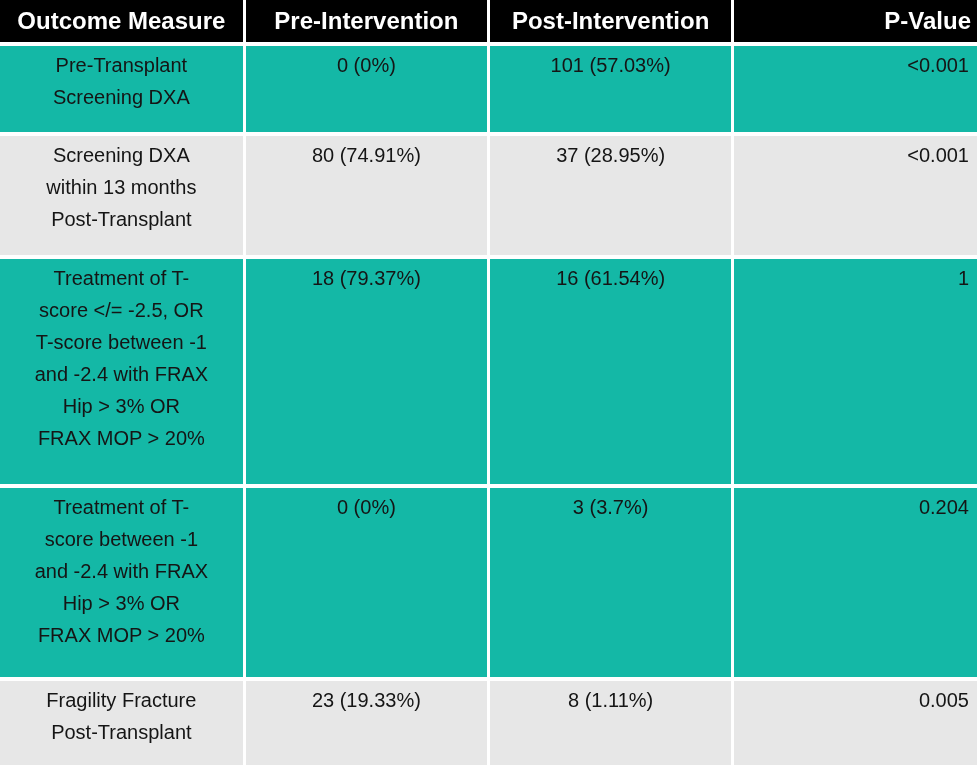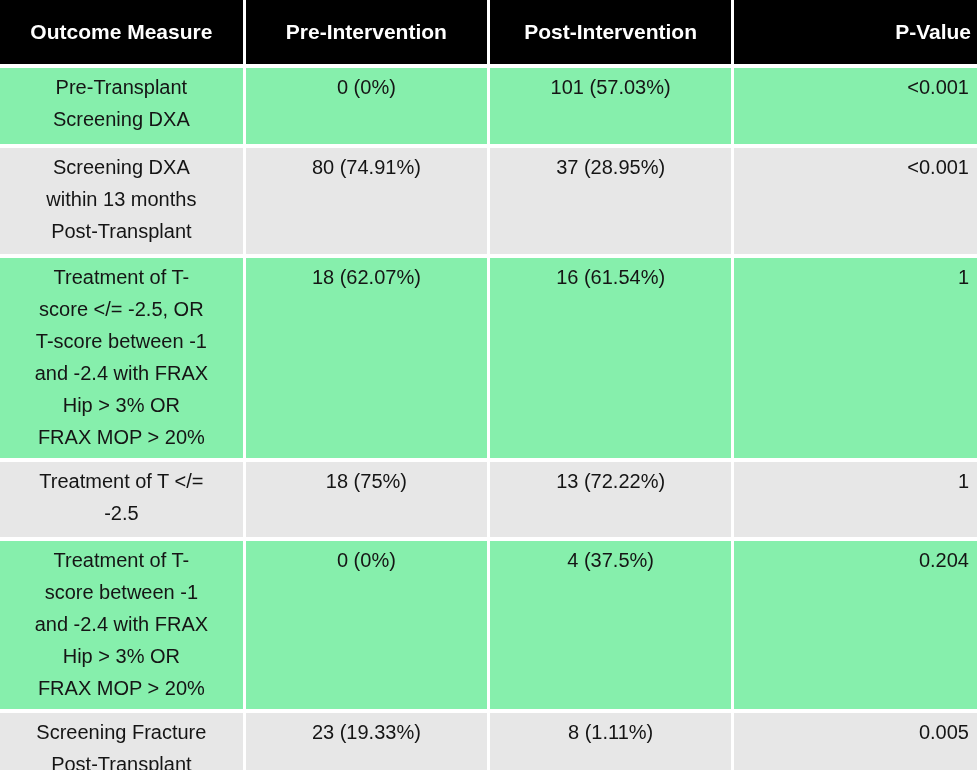--- a/index.html
+++ b/index.html
@@ -31,34 +31,34 @@
     color: #151515;
     padding: 3px 8px 0 8px;
     vertical-align: top;
     line-height: 32px;
     overflow: hidden;
   }
   table.results th {
     background: #000000;
     color: #ffffff;
     font-weight: bold;
-    font-size: 21px;
+    font-size: 24px;
     vertical-align: middle;
     line-height: 1.1;
-    padding: 11px 6px;
+    padding: 0 6px;
     border-top: none;
     height: 42px;
   }
   table.results th:first-child,
   table.results td:first-child { border-left: none; }
   table.results th:last-child,
   table.results td:last-child { border-right: none; text-align: right; }
   table.results tbody tr:last-child td { border-bottom: 5px solid #ffffff; }
 
-  tr.row-dark td  { background: #86efac; }
+  tr.row-dark td  { background: #14b8a6; }
   tr.row-light td { background: #e7e7e7; }
 
   td.outcome-cell { white-space: pre-line; }
 
   tr.h-1 { height: 80px; }
   tr.h-2 { height: 110px; }
   tr.h-3 { height: 204px; }
   tr.h-4 { height: 79px; }
   tr.h-5 { height: 172px; }
   tr.h-6 { height: 79px; }
@@ -92,43 +92,36 @@
         <td>37 (28.95%)</td>
         <td>&lt;0.001</td>
       </tr>
       <tr class="row-dark h-3">
         <td class="outcome-cell">Treatment of T-
 score &lt;/= -2.5, OR
 T-score between -1
 and -2.4 with FRAX
 Hip &gt; 3% OR
 FRAX MOP &gt; 20%</td>
-        <td>18 (62.07%)</td>
+        <td>18 (79.37%)</td>
         <td>16 (61.54%)</td>
-        <td>1</td>
-      </tr>
-      <tr class="row-light h-4">
-        <td class="outcome-cell">Treatment of T &lt;/=
--2.5</td>
-        <td>18 (75%)</td>
-        <td>13 (72.22%)</td>
         <td>1</td>
       </tr>
       <tr class="row-dark h-5">
         <td class="outcome-cell">Treatment of T-
 score between -1
 and -2.4 with FRAX
 Hip &gt; 3% OR
 FRAX MOP &gt; 20%</td>
         <td>0 (0%)</td>
-        <td>4 (37.5%)</td>
+        <td>3 (3.7%)</td>
         <td>0.204</td>
       </tr>
       <tr class="row-light h-6">
-        <td class="outcome-cell">Screening Fracture
+        <td class="outcome-cell">Fragility Fracture
 Post-Transplant</td>
         <td>23 (19.33%)</td>
         <td>8 (1.11%)</td>
         <td>0.005</td>
       </tr>
     </tbody>
   </table>
 </div>
 
 </body></html>

